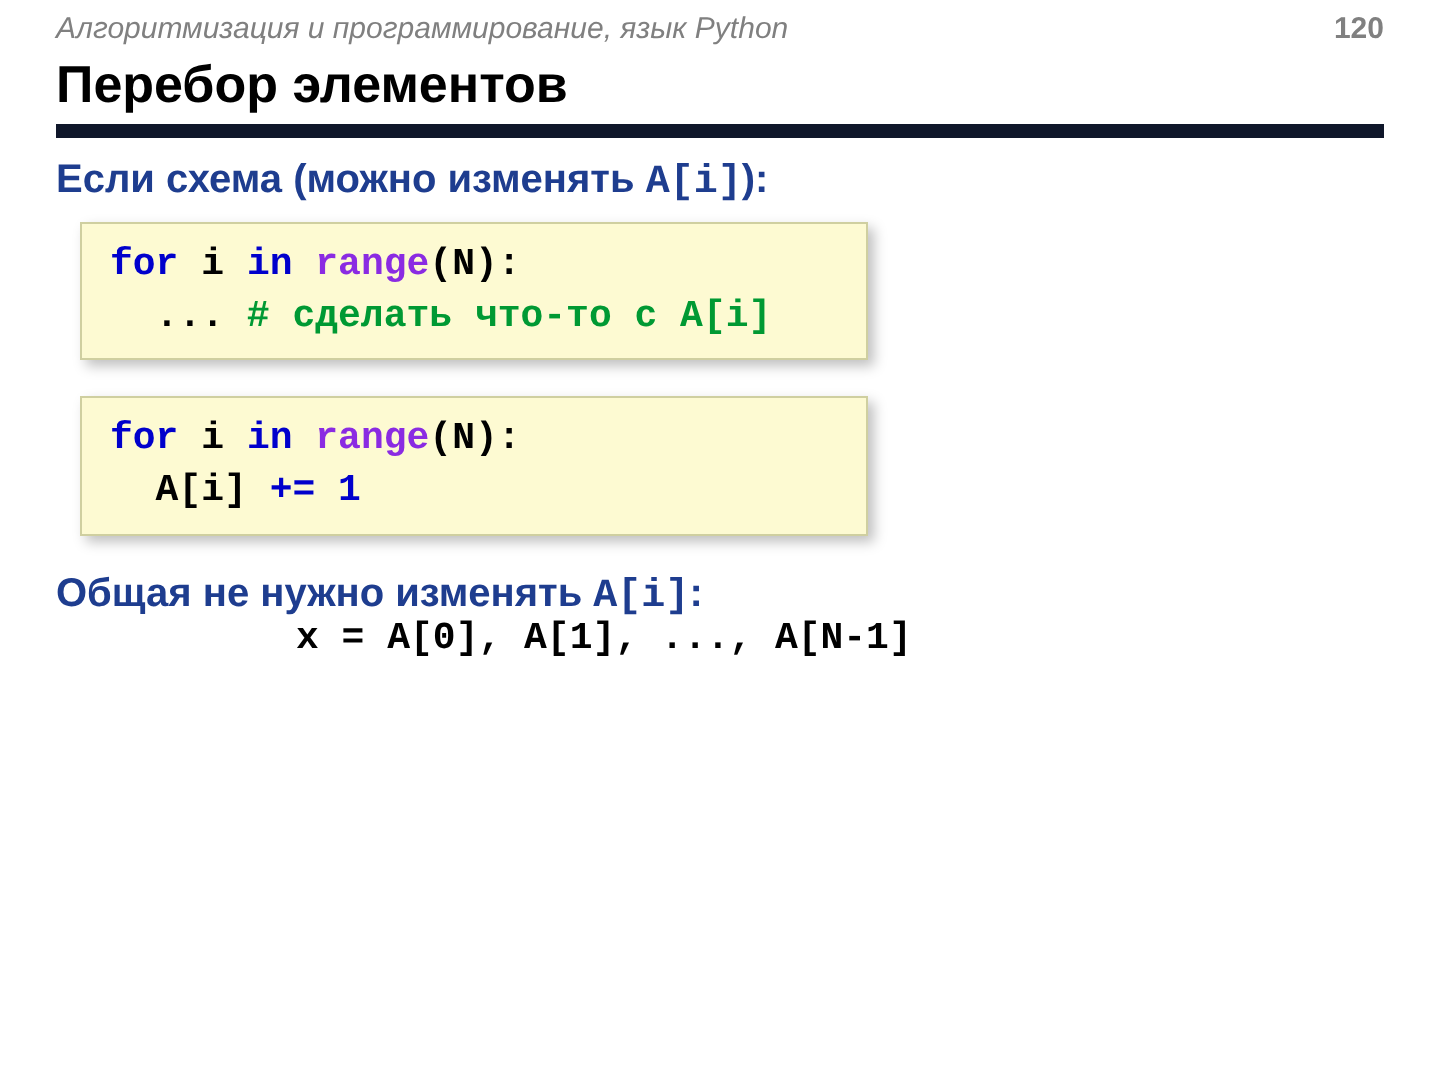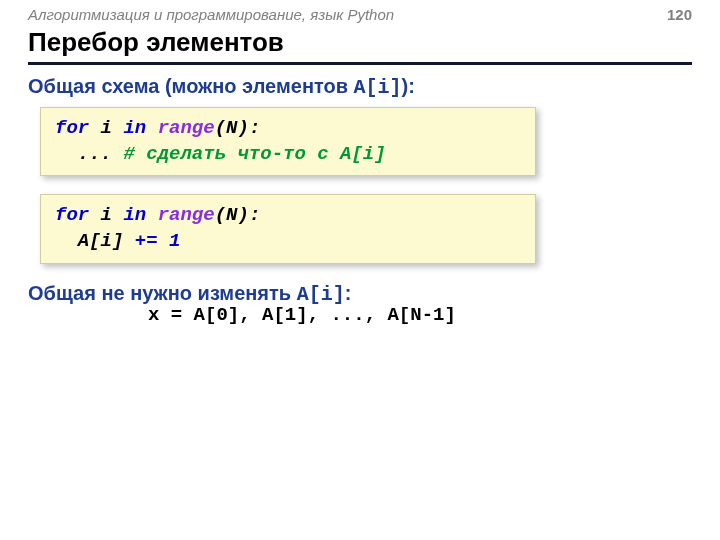--- a/index.html
+++ b/index.html
@@ -23,44 +23,43 @@
     font-style: italic;
     font-size: 15px;
     padding-top: 6px;
     padding-bottom: 4px;
   }
   .page-num { font-weight: bold; font-style: normal; }
   .title {
     font-weight: bold;
     font-size: 26px;
     color: #000;
-    border-bottom: 3px solid #0f172a;
+    border-bottom: 7px solid #0f172a;
     padding-bottom: 4px;
     margin-bottom: 10px;
   }
   .subtitle {
     font-weight: bold;
     font-size: 20px;
     color: #1e3d8f;
     margin: 6px 0 8px 0;
   }
   .subtitle .mono { font-family: "Courier New", monospace; font-weight: bold; }
   .codebox {
     background: #fdfad2;
     border: 1px solid #cfcfa0;
     box-shadow: 3px 3px 6px rgba(0,0,0,0.25);
     padding: 8px 14px;
     margin: 0 0 18px 12px;
-    width: 496px;
+    width: 394px;
     font-family: "Courier New", monospace;
     font-size: 19px;
     font-weight: bold;
     line-height: 1.35;
     white-space: pre;
-    font-style: italic;
   }
   .kw-blue   { color: #0000cc; }
   .kw-purple { color: #8a2be2; }
   .kw-black  { color: #000; }
   .kw-green  { color: #009933; }
   .annotation {
     font-family: "Courier New", monospace;
     font-size: 19px;
     font-weight: bold;
     color: #000;
@@ -73,21 +72,21 @@
 <div class="slide">
 
   <div class="header-bar">
     <span>Алгоритмизация и программирование, язык Python</span>
     <span class="page-num">120</span>
   </div>
 
   <div class="title">Перебор элементов</div>
 
   <div class="subtitle">
-    <span>Общая схема (можно элементов </span><span class="mono">A[i]</span><span>):</span>
+    <span>Если схема (можно изменять </span><span class="mono">A[i]</span><span>):</span>
   </div>
 
   <div class="codebox"><span class="kw-blue">for</span><span class="kw-black"> i </span><span class="kw-blue">in</span><span class="kw-black"> </span><span class="kw-purple">range</span><span class="kw-black">(N):</span>
 <span class="kw-black">  ... </span><span class="kw-green"># сделать что-то c A[i]</span></div>
 
   <div class="codebox"><span class="kw-blue">for</span><span class="kw-black"> i </span><span class="kw-blue">in</span><span class="kw-black"> </span><span class="kw-purple">range</span><span class="kw-black">(N):</span>
 <span class="kw-black">  A[i] </span><span class="kw-blue">+=</span><span class="kw-blue"> 1</span></div>
 
   <div class="subtitle">
     <span>Общая не нужно изменять </span><span class="mono">A[i]</span><span>:</span>

